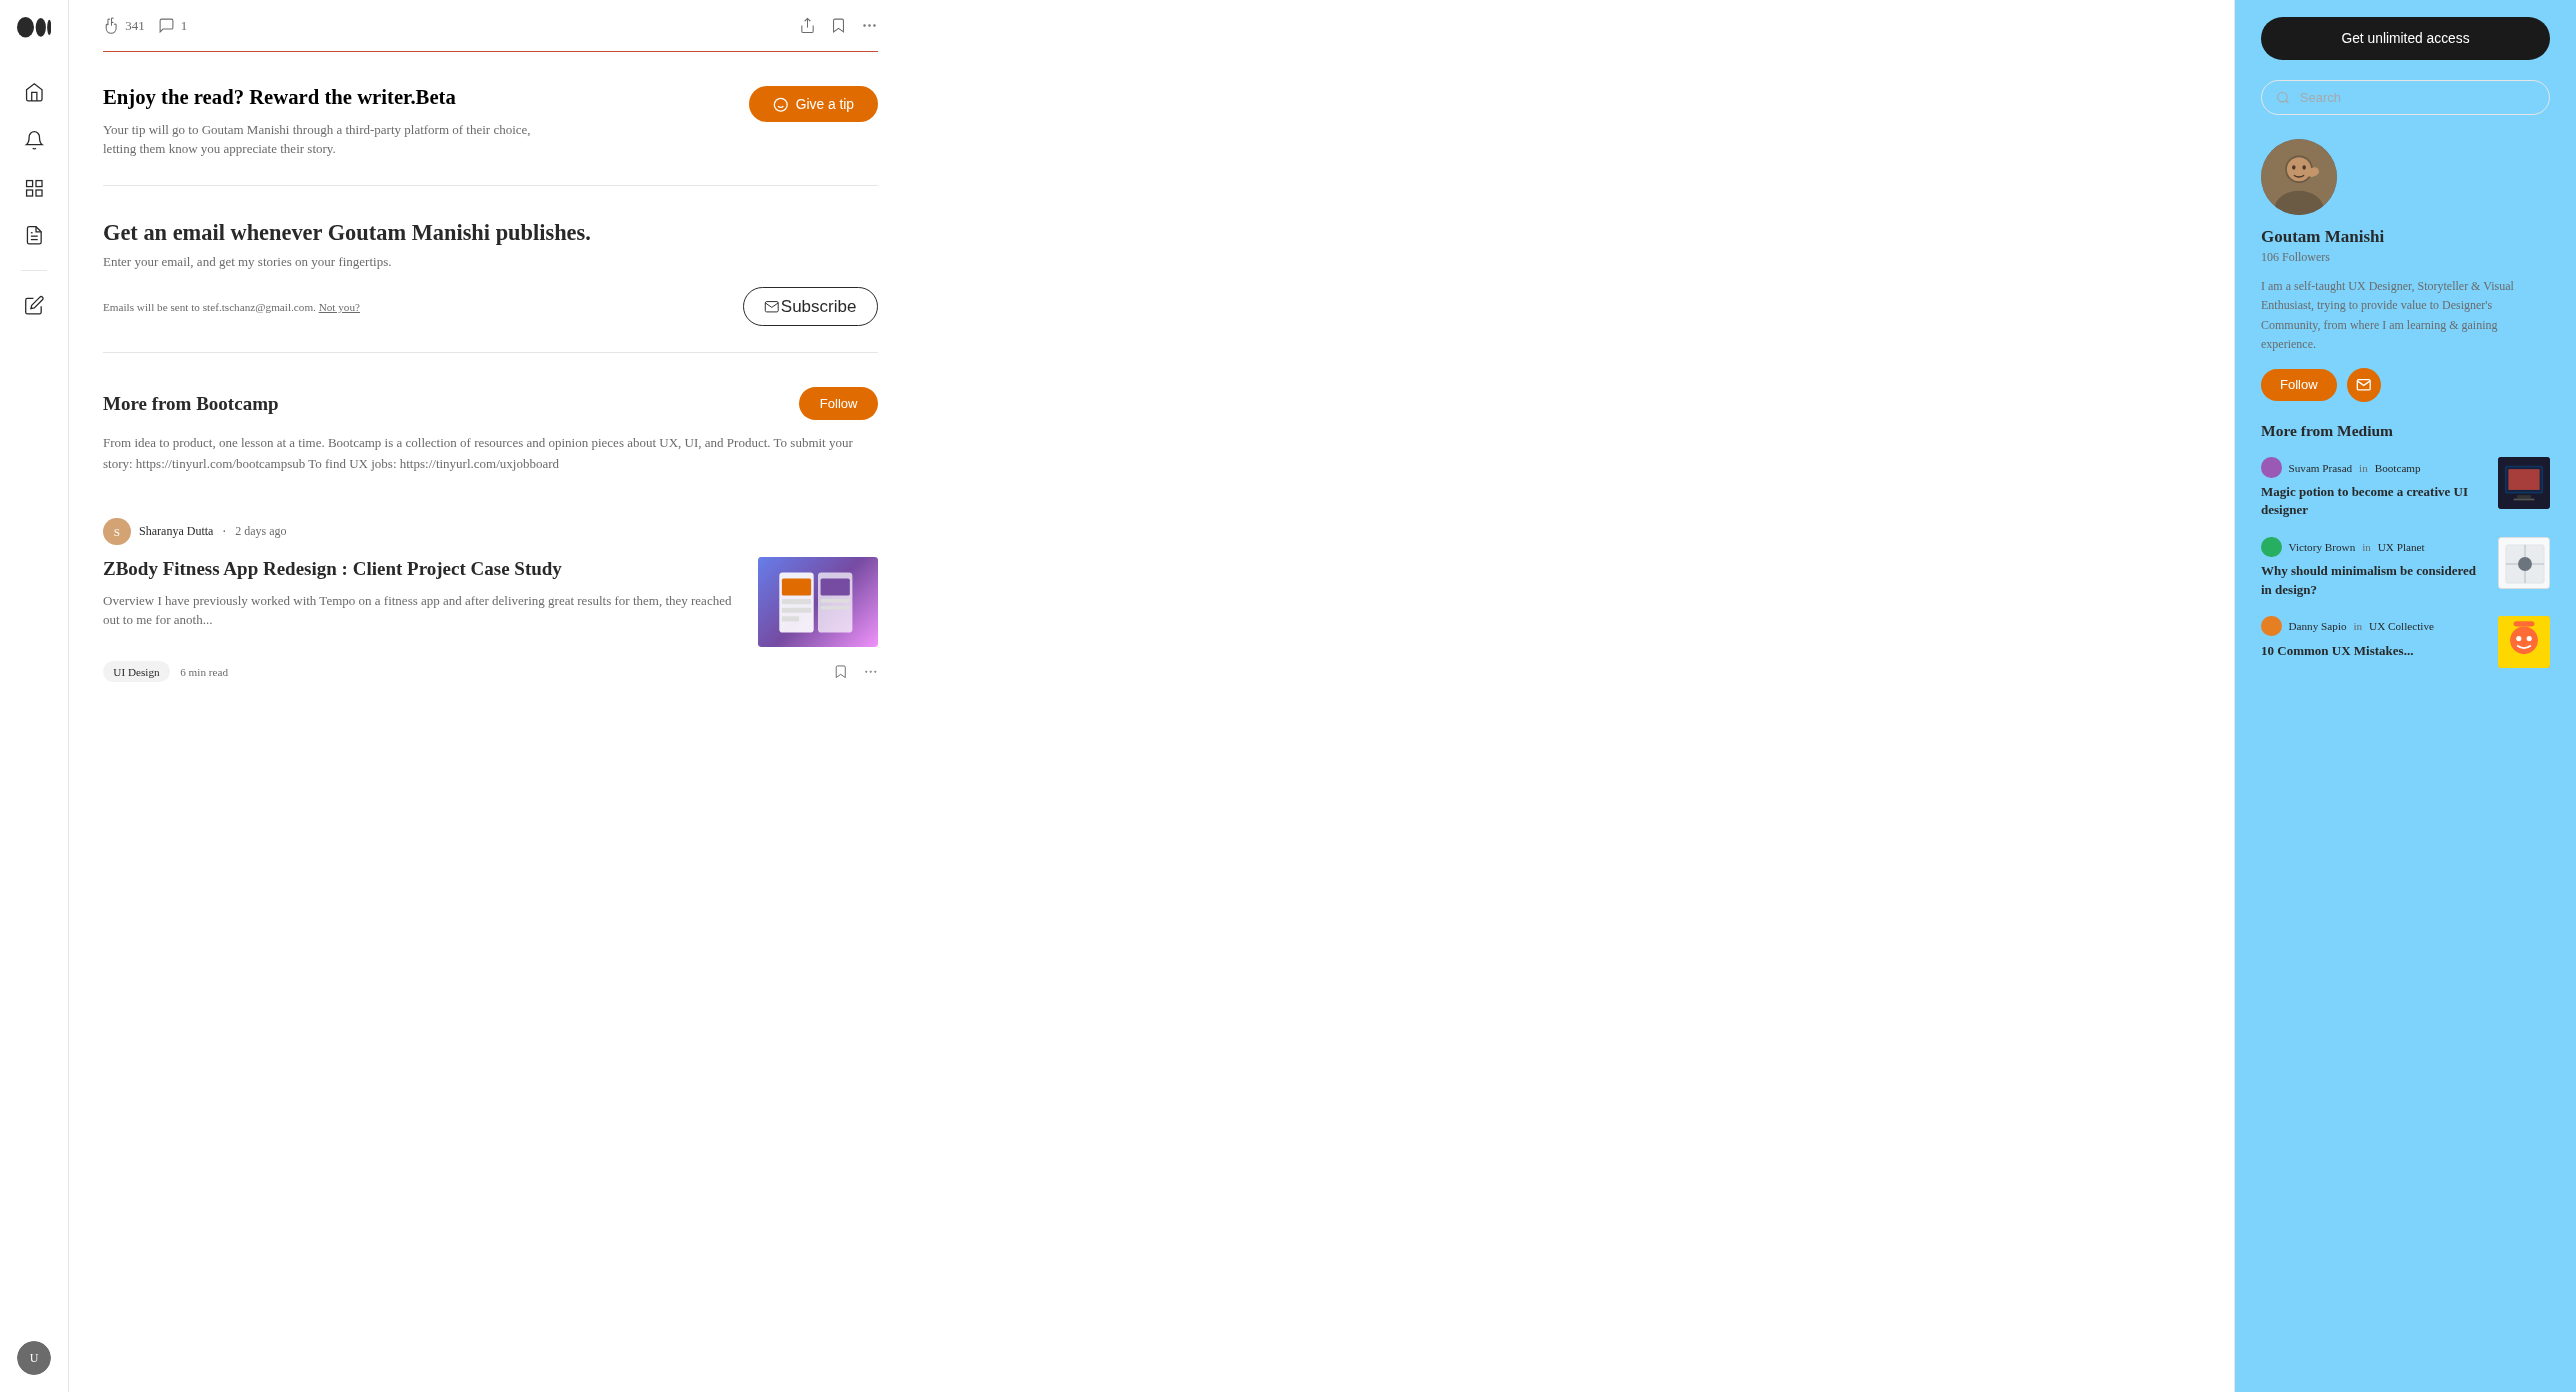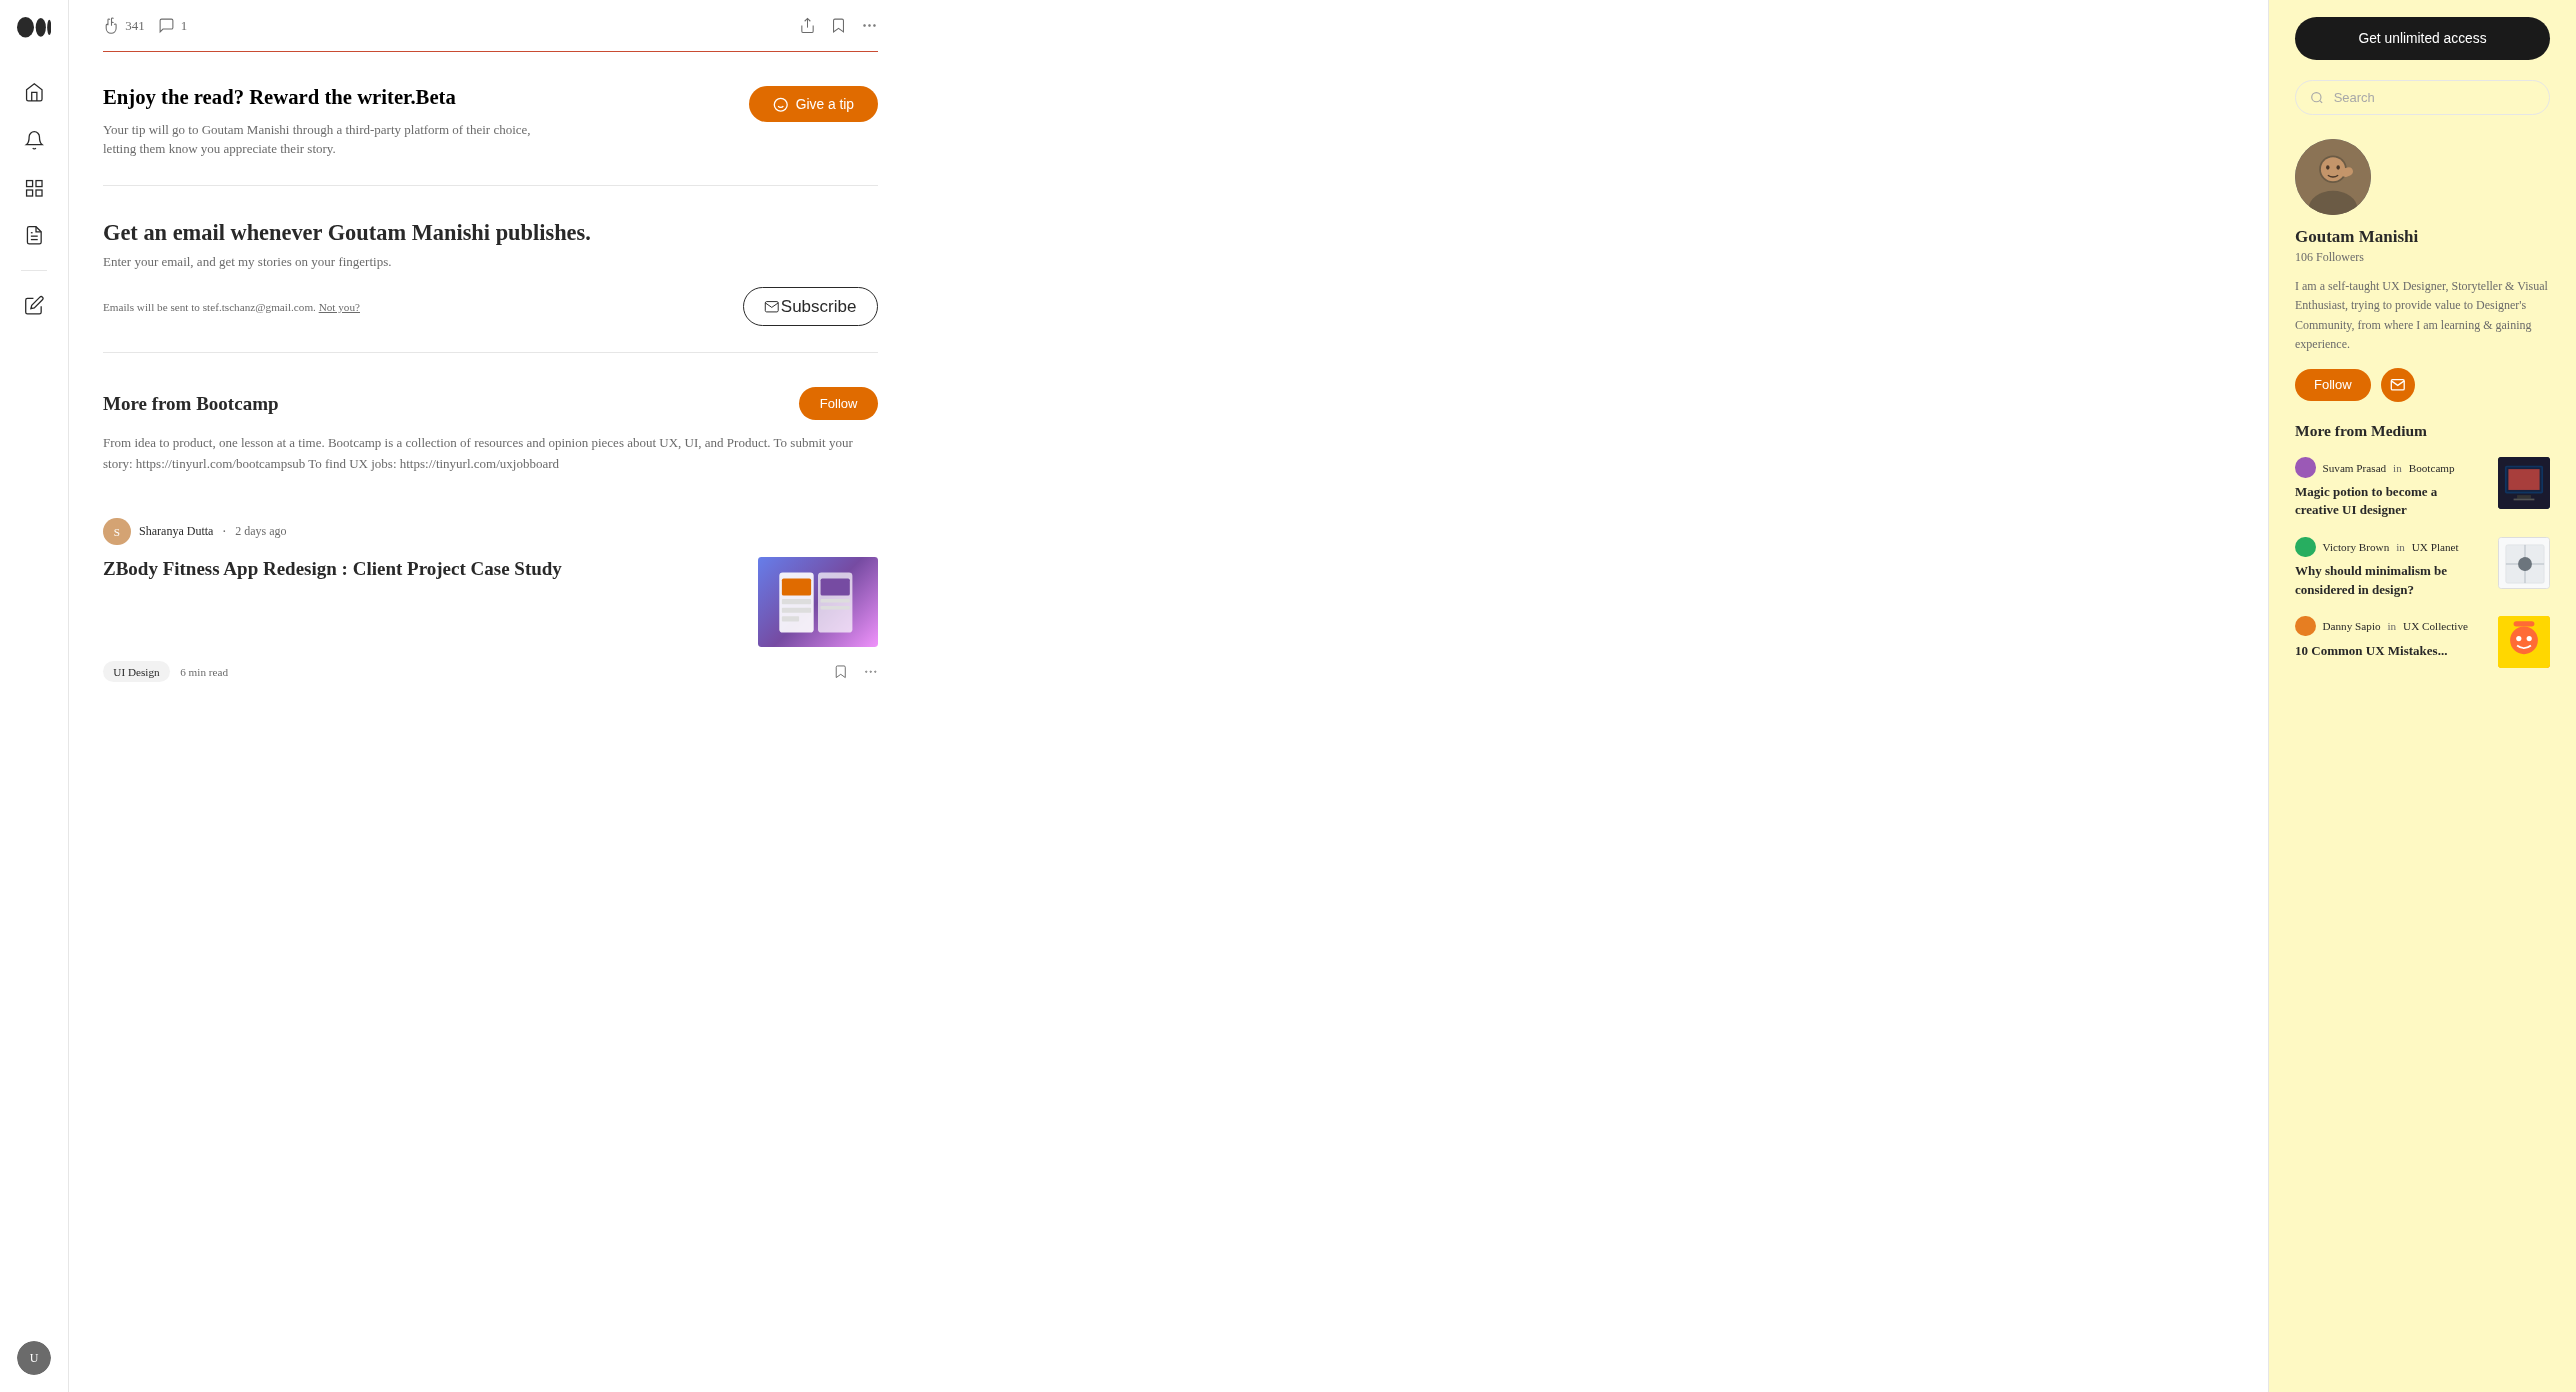--- a/index.html
+++ b/index.html
@@ -133,28 +133,28 @@
     .article-thumbnail { width: 120px; height: 90px; flex-shrink: 0; border-radius: 3.4px; overflow: hidden; background: #e0e0e0; }
     .thumbnail-placeholder { width: 100%; height: 100%; background: linear-gradient(135deg, #667eea 0%, #764ba2 50%, #f093fb 100%); display: flex; align-items: center; justify-content: center; }
     .article-footer { display: flex; align-items: center; justify-content: space-between; margin-top: 13.8px; }
     .article-tags { display: flex; align-items: center; gap: 10.3px; }
     .tag-badge { background: #f2f2f2; color: #292929; font-size: 11.2px; padding: 4.3px 10.3px; border-radius: 86px; }
     .read-time { font-size: 11.2px; color: #6b6b6b; }
     .article-actions { display: flex; align-items: center; gap: 13.8px; color: #6b6b6b; }
 
     
     .right-sidebar {
-      width: 308px;
+      width: 342px;
       flex-shrink: 0;
       padding: 17px 26px;
       border-left: 0.9px solid #e6e6e6;
       position: fixed;
       right: 0; top: 0; bottom: 0;
       overflow-y: auto;
-      background: #fef9c3;
+      background: #7dd3fc;
     }
 
     
     .unlimited-btn {
       display: block;
       width: 100%;
       background: #1a1a1a;
       color: #fff;
       border: none;
       border-radius: 86px;
@@ -380,20 +380,21 @@
       <div class="article-card">
         <div class="article-author">
           <div class="author-avatar">S</div>
           <span class="author-name">Sharanya Dutta</span>
           <span style="color:#6b6b6b">·</span>
           <span class="author-date">2 days ago</span>
         </div>
         <div class="article-card-inner">
           <div class="article-text">
             <h3 class="article-card-title">ZBody Fitness App Redesign : Client Project Case Study</h3>
+            <p class="article-card-excerpt">Overview I have previously worked with Tempo on a fitness app and after delivering great results for them, they reached out to me for anoth...</p>
           </div>
           <div class="article-thumbnail">
             <div class="thumbnail-placeholder">
 
               <svg width="86" height="69" viewBox="0 0 100 80" fill="none">
                 <rect x="5" y="5" width="40" height="70" rx="4" fill="#fff" opacity="0.9"></rect>
                 <rect x="8" y="12" width="34" height="20" rx="2" fill="#e06b00"></rect>
                 <rect x="8" y="36" width="34" height="6" rx="1" fill="#ddd"></rect>
                 <rect x="8" y="46" width="34" height="6" rx="1" fill="#ddd"></rect>
                 <rect x="8" y="56" width="20" height="6" rx="1" fill="#ddd"></rect>

